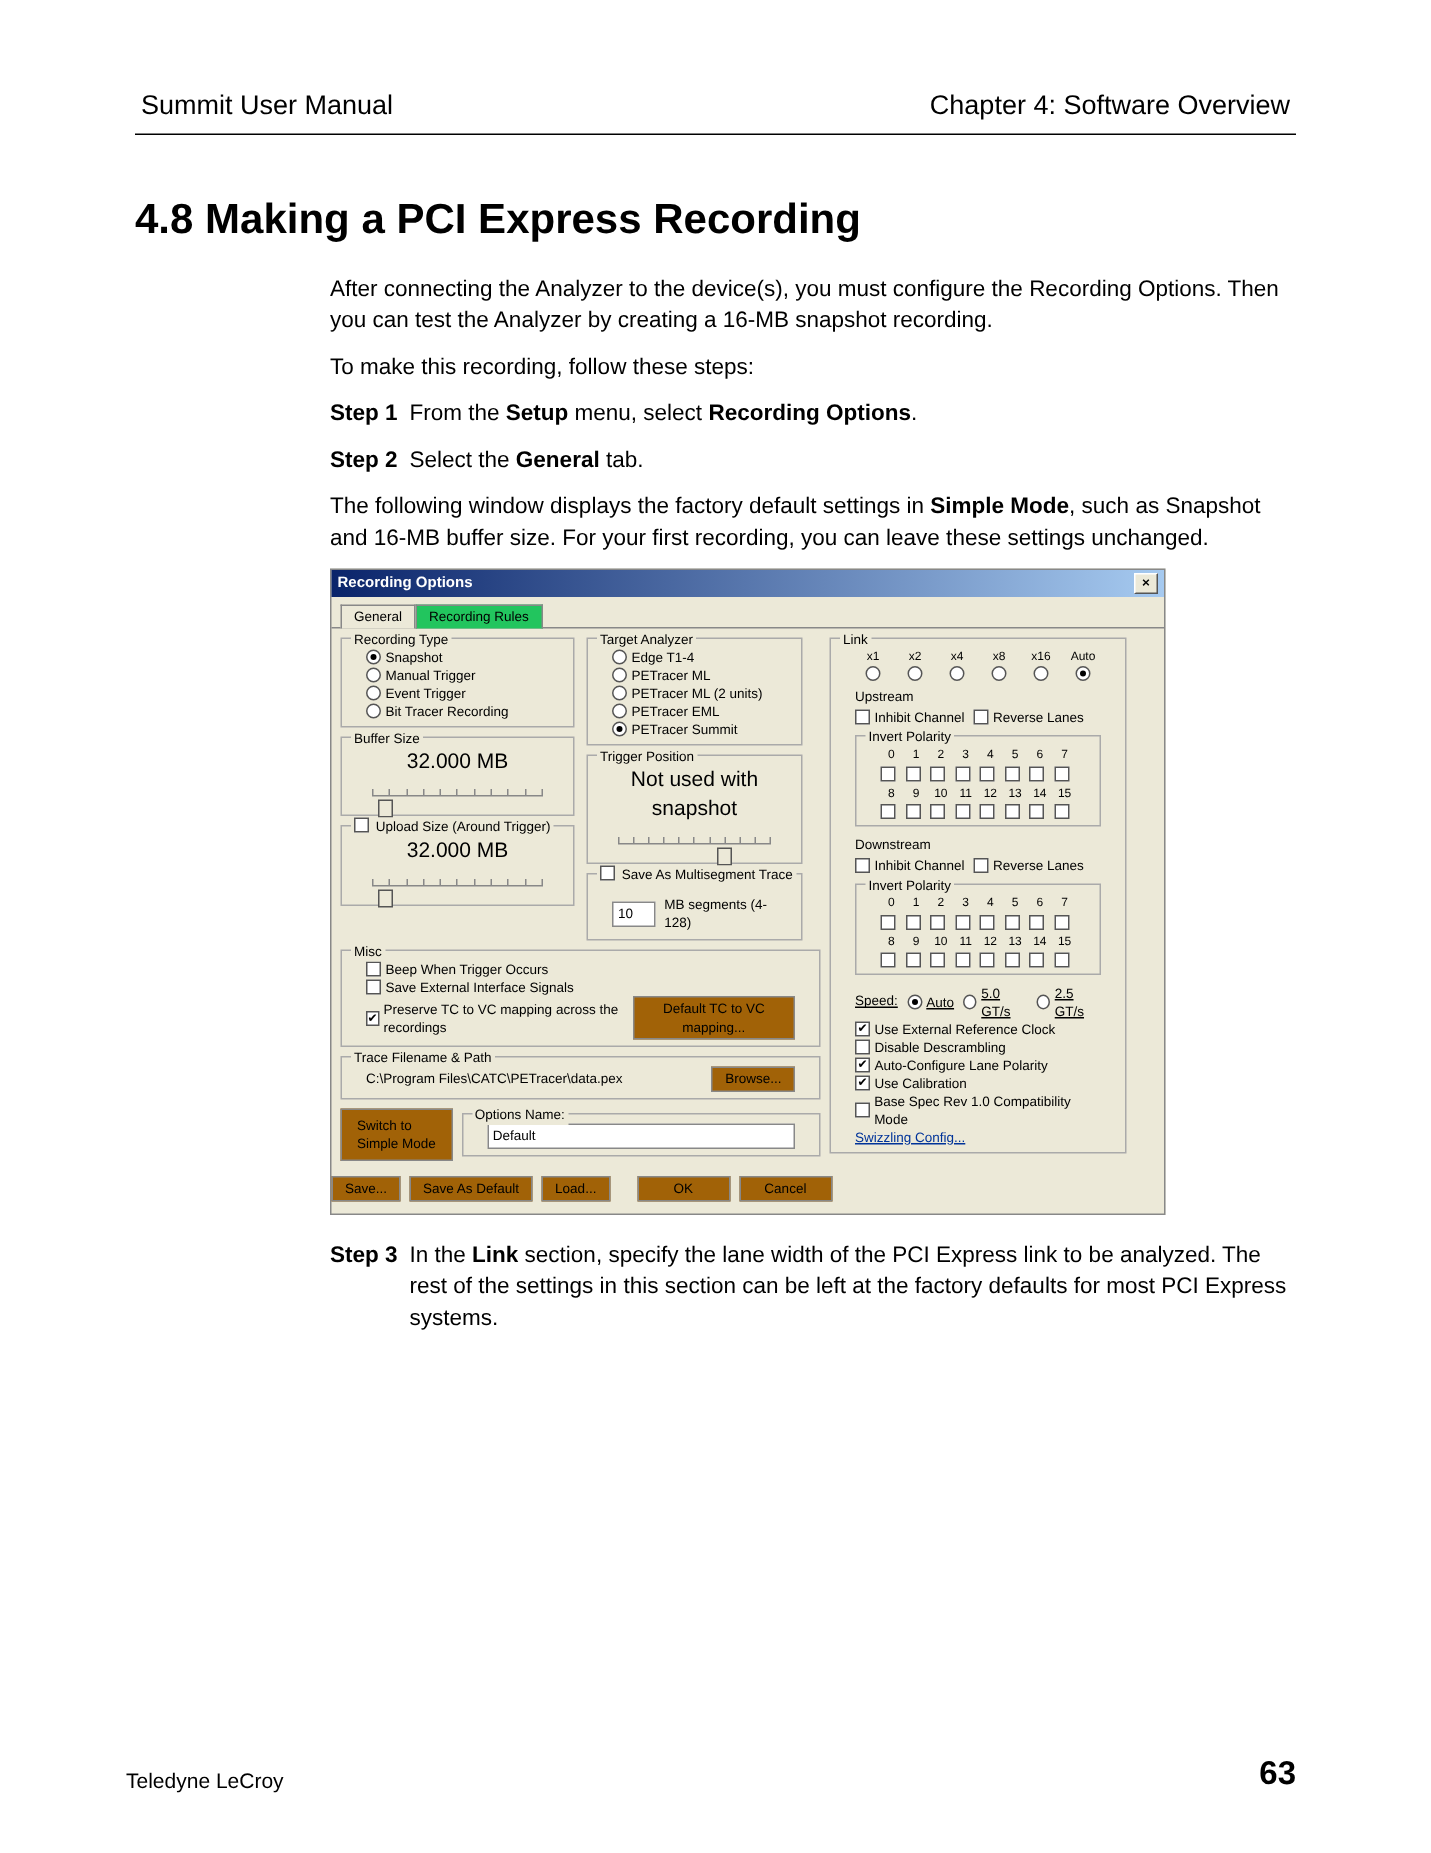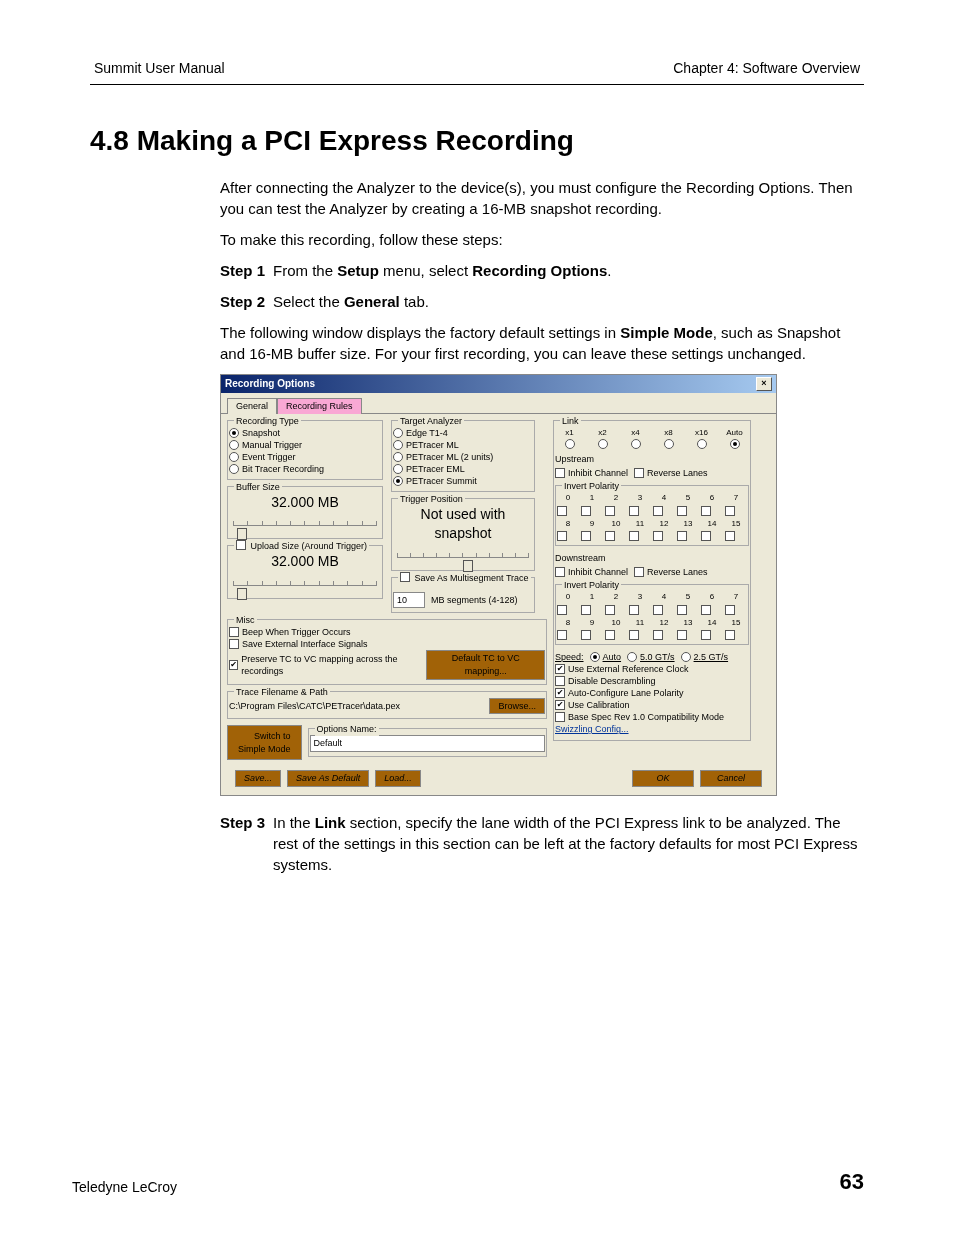--- a/index.html
+++ b/index.html
@@ -1,61 +1,61 @@
 <!DOCTYPE html>
 <html><head>
 <meta charset="utf-8">
 <style>
   html,body{margin:0;padding:0;background:#fff;}
   .page{width:954px;height:1235px;box-sizing:border-box;padding:60px 90px 40px 90px;position:relative;font-family:Arial,Helvetica,sans-serif;color:#000;}
-  .hdr{display:flex;justify-content:space-between;font-size:14px;padding:0 4px 8px;border-bottom:1.5px solid #000;}
+  .hdr{display:flex;justify-content:space-between;font-size:18px;padding:0 4px 8px;border-bottom:1.5px solid #000;}
   h1.section{font-size:28px;font-weight:bold;margin:40px 0 20px 0;}
   .body{margin-left:130px;font-size:15px;line-height:1.4;}
   .body p{margin:10px 0;}
   .step-row{display:flex;gap:8px;}
   .step-lbl{font-weight:bold;white-space:nowrap;}
   .step-body{flex:1;}
   .indent2{margin-left:50px;}
-  .ftr{position:absolute;bottom:40px;left:72px;right:90px;display:flex;justify-content:space-between;align-items:flex-end;}
+  .ftr{position:absolute;bottom:40px;left:84px;right:90px;display:flex;justify-content:space-between;align-items:flex-end;}
   .pg{font-weight:bold;font-size:22px;}
   .fsm{font-size:14px;}
 
   
   .dlg{width:555px;margin:10px 0 16px;border:1px solid #888;background:#ece9d8;font-family:Tahoma,Arial,sans-serif;font-size:9px;color:#000;}
   .titlebar{background:linear-gradient(to right,#0a246a,#a6caf0);color:#fff;font-size:10px;font-weight:bold;padding:2px 4px;display:flex;align-items:center;justify-content:space-between;}
   .tb-x{width:14px;height:12px;background:#ece9d8;border:1px solid #fff;border-right-color:#555;border-bottom-color:#555;color:#000;font-size:9px;line-height:10px;text-align:center;}
   .tabs{display:flex;gap:0;padding:4px 6px 0;}
-  .tab{border:1px solid #888;border-bottom:none;background:#f9a8d4;padding:1px 8px;font-size:9px;position:relative;top:1px;}
+  .tab{border:1px solid #888;border-bottom:none;background:#22c55e;padding:1px 8px;font-size:9px;position:relative;top:1px;}
   .tab.sel{background:#ece9d8;z-index:2;}
   .dlg-body{border-top:1px solid #888;padding:6px;display:flex;gap:6px;flex-wrap:wrap;align-items:flex-start;}
   .col{display:flex;flex-direction:column;gap:6px;}
   .col-a{width:156px;}
   .col-b{width:144px;}
   .col-c{width:198px;}
-  .gb{border:1px solid #aaa;padding:6px 1px 4px;position:relative;}
+  .gb{border:1px solid #aaa;padding:6px 16px 4px;position:relative;}
   .gb>.legend{position:absolute;top:-6px;left:6px;background:#ece9d8;padding:0 2px;font-size:9px;white-space:nowrap;}
   .gb .legend .cb{vertical-align:-1px;margin-right:2px;}
   .radio,.check{display:flex;align-items:center;gap:3px;line-height:12px;}
   .r,.cb{width:10px;height:10px;border:1px solid #555;background:#fff;display:inline-block;box-sizing:border-box;}
   .r{border-radius:50%;position:relative;}
   .r.sel::after{content:"";position:absolute;inset:2px;background:#000;border-radius:50%;}
   .cb.sel::after{content:"✔";display:block;font-size:8px;line-height:8px;text-align:center;color:#000;}
   .slider{height:18px;position:relative;margin:2px 0;}
   .slider::before{content:"";position:absolute;left:4px;right:4px;top:11px;border-top:1px solid #888;}
   .ticks{position:absolute;left:4px;right:4px;top:7px;display:flex;justify-content:space-between;}
   .ticks i{width:1px;height:4px;background:#888;display:block;}
   .thumb{position:absolute;top:14px;width:8px;height:10px;background:#ece9d8;border:1px solid #555;}
   .small{font-size:14px;text-align:center;display:block;}
   .btn{border:1px solid #888;background:#a16207;padding:1px 8px;font-size:9px;display:inline-block;text-align:center;}
   .field{border:1px solid #888;background:#fff;padding:1px 3px;font-size:9px;}
   .link-grid{display:grid;grid-template-columns:repeat(6,1fr);text-align:center;font-size:8px;gap:1px 4px;margin-bottom:4px;}
   .pol8{display:grid;grid-template-columns:repeat(8,1fr);gap:2px;font-size:8px;text-align:center;}
   .segfield{width:24px;display:inline-block;}
   .row{display:flex;align-items:center;gap:6px;}
-  .bottom-row{display:flex;justify-content:space-between;padding:4px 14px 8px;gap:18px;font-style:italic;}
+  .bottom-row{display:flex;justify-content:flex-start;padding:4px 0 8px;gap:18px;}
   .alink{color:#003399;text-decoration:underline;}
   .col-ab{width:320px;display:flex;flex-direction:column;gap:6px;}
   .top-cols{display:flex;gap:8px;}
 </style>
 </head>
 <body>
 
 <div class="page">
   <div class="hdr">
     <span>Summit User Manual</span>
@@ -242,21 +242,21 @@
 
           <div class="gb">
             <span class="legend">Trace Filename &amp; Path</span>
             <div class="row">
               <span style="flex:1;">C:\Program Files\CATC\PETracer\data.pex</span>
               <span class="btn">Browse...</span>
             </div>
           </div>
 
           <div class="row">
-            <span class="btn" style="white-space:pre;text-align:right;padding:4px 10px;">Switch to
+            <span class="btn" style="white-space:pre;text-align:left;padding:4px 10px;">Switch to
 Simple Mode</span>
             <div class="gb" style="flex:1;">
               <span class="legend">Options Name:</span>
               <span class="field" style="display:block;">Default</span>
             </div>
           </div>
         </div>
 
         <div class="col col-c">
           <div class="gb">

